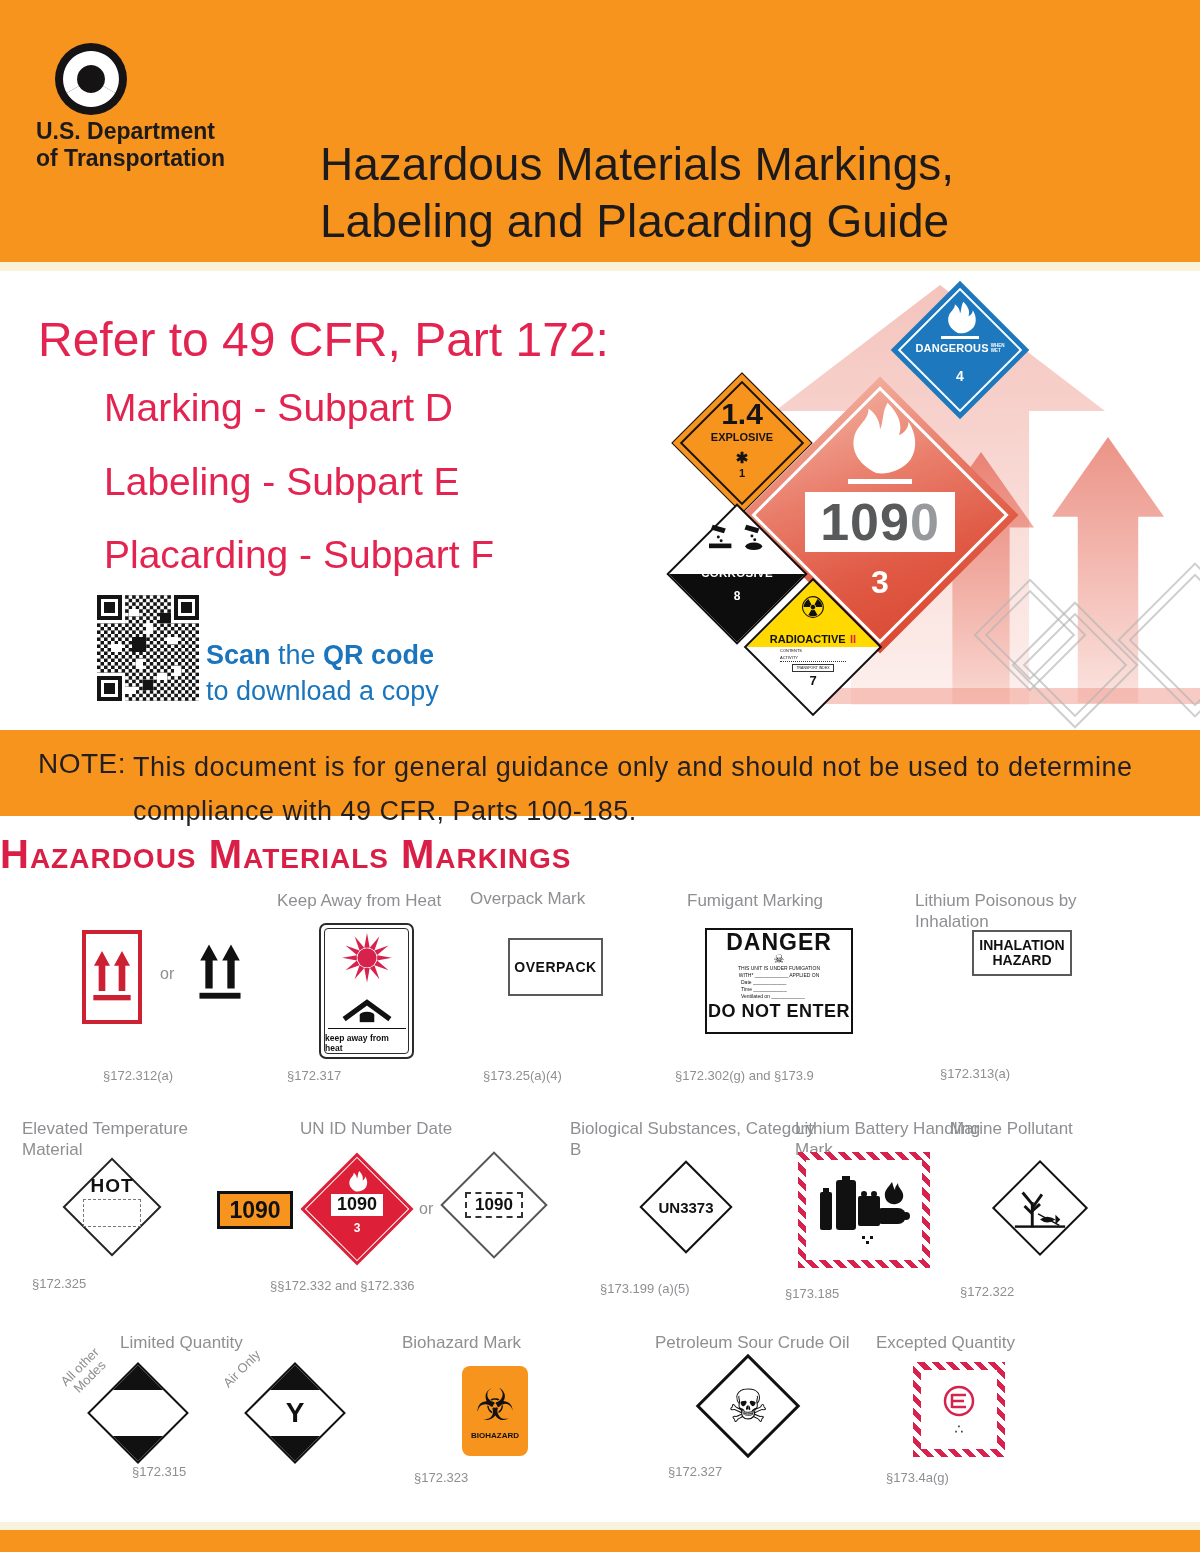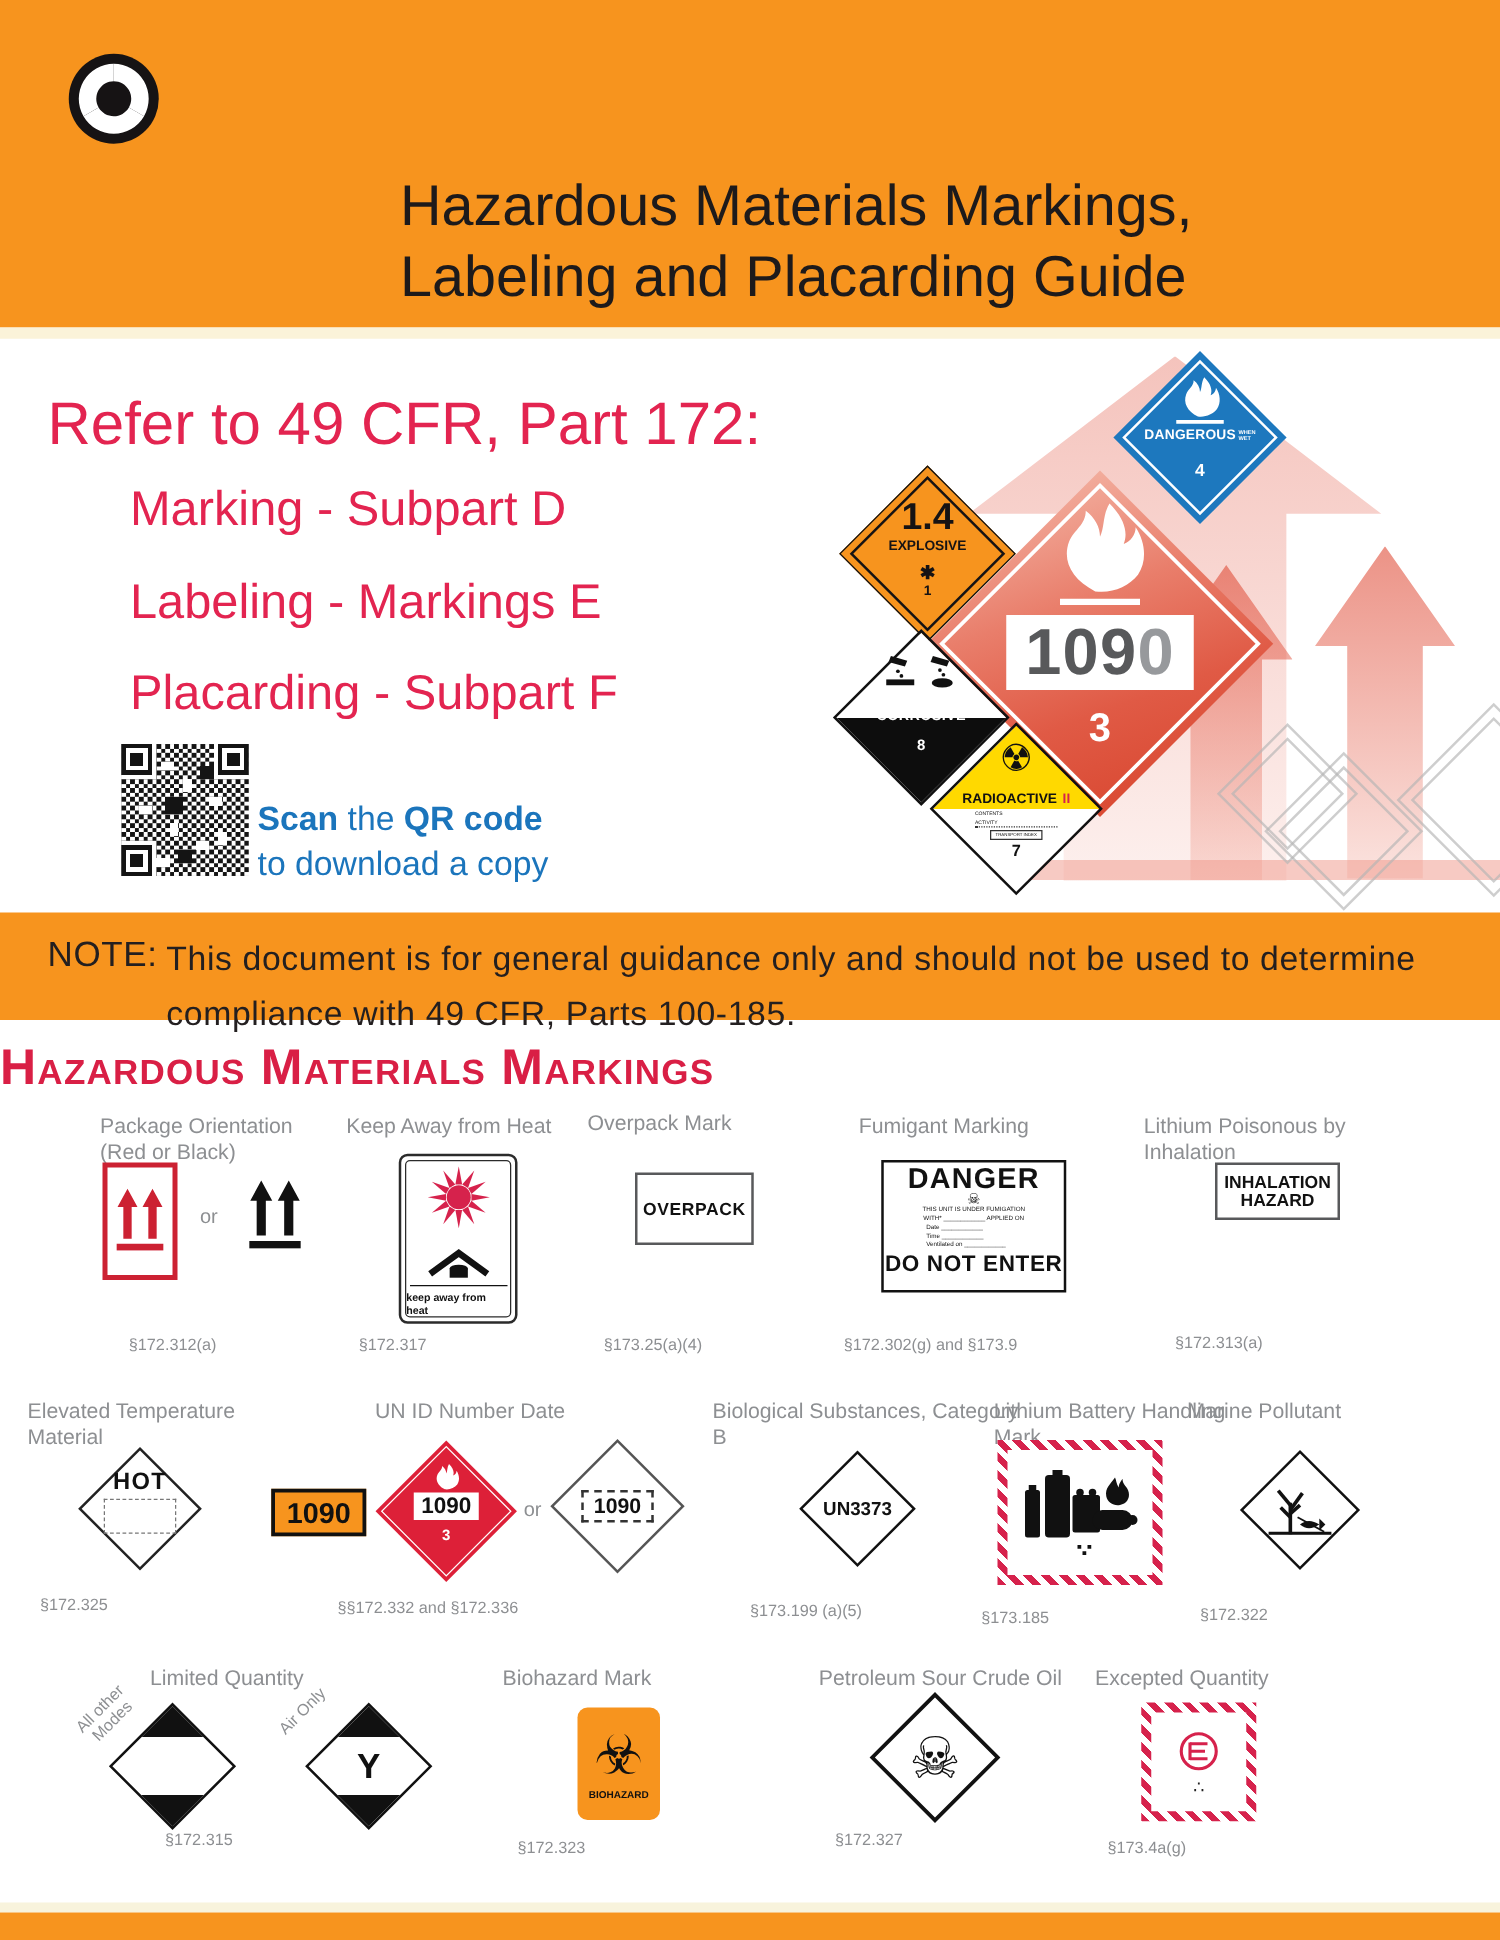--- a/index.html
+++ b/index.html
@@ -60,29 +60,33 @@
     <svg width="78" height="78" viewBox="0 0 78 78">
       <circle cx="39" cy="39" r="36" fill="#161314"></circle>
       <g fill="#ffffff" transform="translate(39,39)">
         <path d="M0,-28 A28,28 0 0 1 24.2,14 L12.1,7 A14,14 0 0 0 0,-14 Z"></path>
         <path d="M0,-28 A28,28 0 0 1 24.2,14 L12.1,7 A14,14 0 0 0 0,-14 Z" transform="rotate(120)"></path>
         <path d="M0,-28 A28,28 0 0 1 24.2,14 L12.1,7 A14,14 0 0 0 0,-14 Z" transform="rotate(240)"></path>
       </g>
     </svg>
   </div>
 
+  <div class="abs dept" style="left:36px;top:118px;">
+    <div>U.S. Department</div>
+    <div>of Transportation</div>
+  </div>
 
   <div class="abs sub-title" style="left:320px;top:136px;">
     <div>Hazardous Materials Markings,</div>
     <div>Labeling and Placarding Guide</div>
   </div>
 
   <div class="abs refer-h" style="left:38px;top:312px;">Refer to 49 CFR, Part 172:</div>
   <div class="abs refer-item" style="left:104px;top:386px;">Marking - Subpart D</div>
-  <div class="abs refer-item" style="left:104px;top:460px;">Labeling - Markings E</div>
+  <div class="abs refer-item" style="left:104px;top:460px;">Labeling - Subpart E</div>
   <div class="abs refer-item" style="left:104px;top:533px;">Placarding - Subpart F</div>
 
   <div class="abs" style="left:97px;top:588px;width:102px;height:120px;">
     <svg width="102" height="120" viewBox="0 0 29 34" shape-rendering="crispEdges">
       <defs>
           <pattern id="qrp" width="2" height="2" patternUnits="userSpaceOnUse">
         <rect width="1" height="1" fill="#141414"></rect>
             <rect x="1" y="1" width="1" height="1" fill="#141414"></rect>
       </pattern>
         </defs>
@@ -215,24 +219,20 @@
 
   <div class="abs note-band"></div>
   <div class="abs note-lbl" style="left:38px;top:748px;">NOTE:</div>
   <div class="abs note-txt" style="left:133px;top:745px;">
     <div>This document is for general guidance only and should not be used to determine</div>
     <div>compliance with 49 CFR, Parts 100-185.</div>
   </div>
 
   <div class="abs mk-head ctr" style="left:0;top:832px;width:1200px;">Hazardous Materials Markings</div>
 
-  <div class="abs lbl ctr" style="left:80px;top:890px;width:180px;">
-    <div>Package Orientation</div>
-      <div>(Red or Black)</div>
-  </div>
   <div class="abs" style="left:82px;top:930px;width:52px;height:86px;border:4px solid #CC2132;display:flex;align-items:center;justify-content:center;">
     <svg width="40" height="64" viewBox="0 0 60 86">
         <g fill="#CC2132">
           <path d="M15 4 L27 26 H20 V64 H10 V26 H3 Z"></path>
           <path d="M45 4 L57 26 H50 V64 H40 V26 H33 Z"></path>
           <rect x="2" y="70" width="56" height="8"></rect>
         </g>
       </svg>
   </div>
   <div class="abs or" style="left:160px;top:965px;">or</div>

